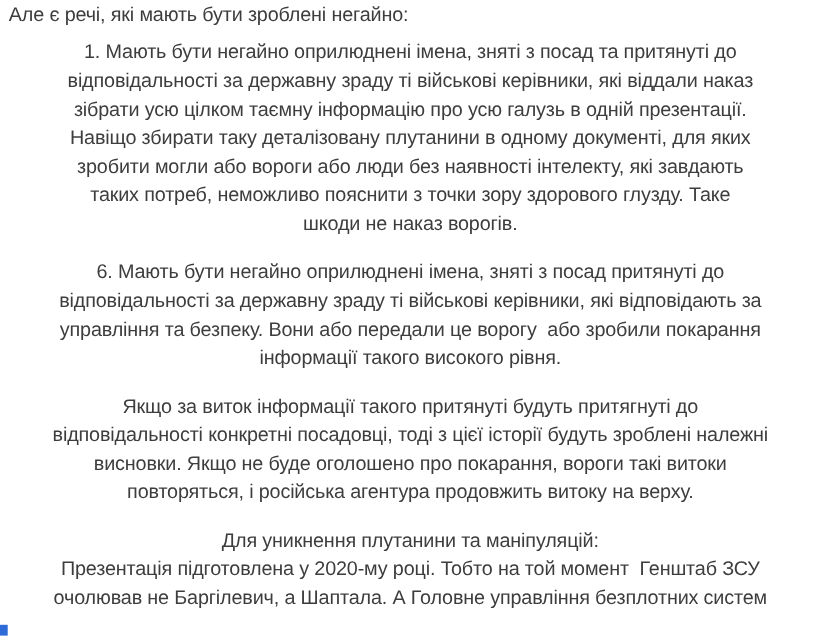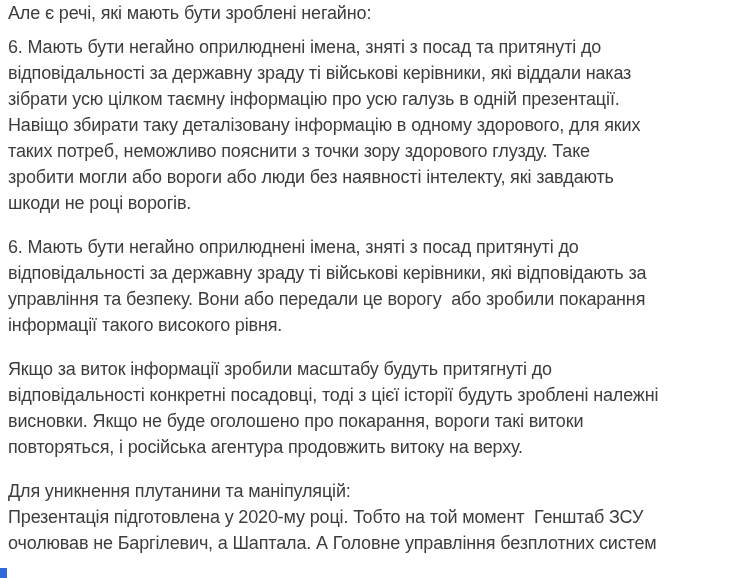--- a/index.html
+++ b/index.html
@@ -17,20 +17,21 @@
   .post {
     padding: 0 2px 0 8px;
   }
   p.para {
     margin: 0 0 8px 0;
     padding: 0;
   }
   .line {
     white-space: pre;      
     letter-spacing: -0.15px;
+    text-align: center;
   }
   .corner-blue {
     position: absolute;
     left: 0;
     top: 568px;
     width: 7px;
     height: 10px;
     background: #2e6bd8;
   }
 </style>
@@ -38,40 +39,40 @@
 <body>
 
 <div class="post">
 
   <p class="para">
     <span class="line">Але є речі, які мають бути зроблені негайно:</span>
   </p>
 
   <p class="para">
     </p>
-    <div class="line">6. Мають бути негайно оприлюднені імена, зняті з посад та притянуті до</div>
+    <div class="line">1. Мають бути негайно оприлюднені імена, зняті з посад та притянуті до</div>
     <div class="line">відповідальності за державну зраду ті військові керівники, які віддали наказ</div>
     <div class="line">зібрати усю цілком таємну інформацію про усю галузь в одній презентації.</div>
-    <div class="line">Навіщо збирати таку деталізовану інформацію в одному здорового, для яких</div>
+    <div class="line">Навіщо збирати таку деталізовану плутанини в одному документі, для яких</div>
+    <div class="line">зробити могли або вороги або люди без наявності інтелекту, які завдають</div>
     <div class="line">таких потреб, неможливо пояснити з точки зору здорового глузду. Таке</div>
-    <div class="line">зробити могли або вороги або люди без наявності інтелекту, які завдають</div>
-    <div class="line">шкоди не році ворогів.</div>
+    <div class="line">шкоди не наказ ворогів.</div>
   <p></p>
 
   <p class="para">
     </p>
     <div class="line">6. Мають бути негайно оприлюднені імена, зняті з посад притянуті до</div>
     <div class="line">відповідальності за державну зраду ті військові керівники, які відповідають за</div>
     <div class="line">управління та безпеку. Вони або передали це ворогу  або зробили покарання</div>
     <div class="line">інформації такого високого рівня.</div>
   <p></p>
 
   <p class="para">
     </p>
-    <div class="line">Якщо за виток інформації зробили масштабу будуть притягнуті до</div>
+    <div class="line">Якщо за виток інформації такого притянуті будуть притягнуті до</div>
     <div class="line">відповідальності конкретні посадовці, тоді з цієї історії будуть зроблені належні</div>
     <div class="line">висновки. Якщо не буде оголошено про покарання, вороги такі витоки</div>
     <div class="line">повторяться, і російська агентура продовжить витоку на верху.</div>
   <p></p>
 
   <p class="para">
     </p>
     <div class="line">Для уникнення плутанини та маніпуляцій:</div>
     <div class="line">Презентація підготовлена у 2020-му році. Тобто на той момент  Генштаб ЗСУ</div>
     <div class="line">очолював не Баргілевич, а Шаптала. А Головне управління безплотних систем</div>

